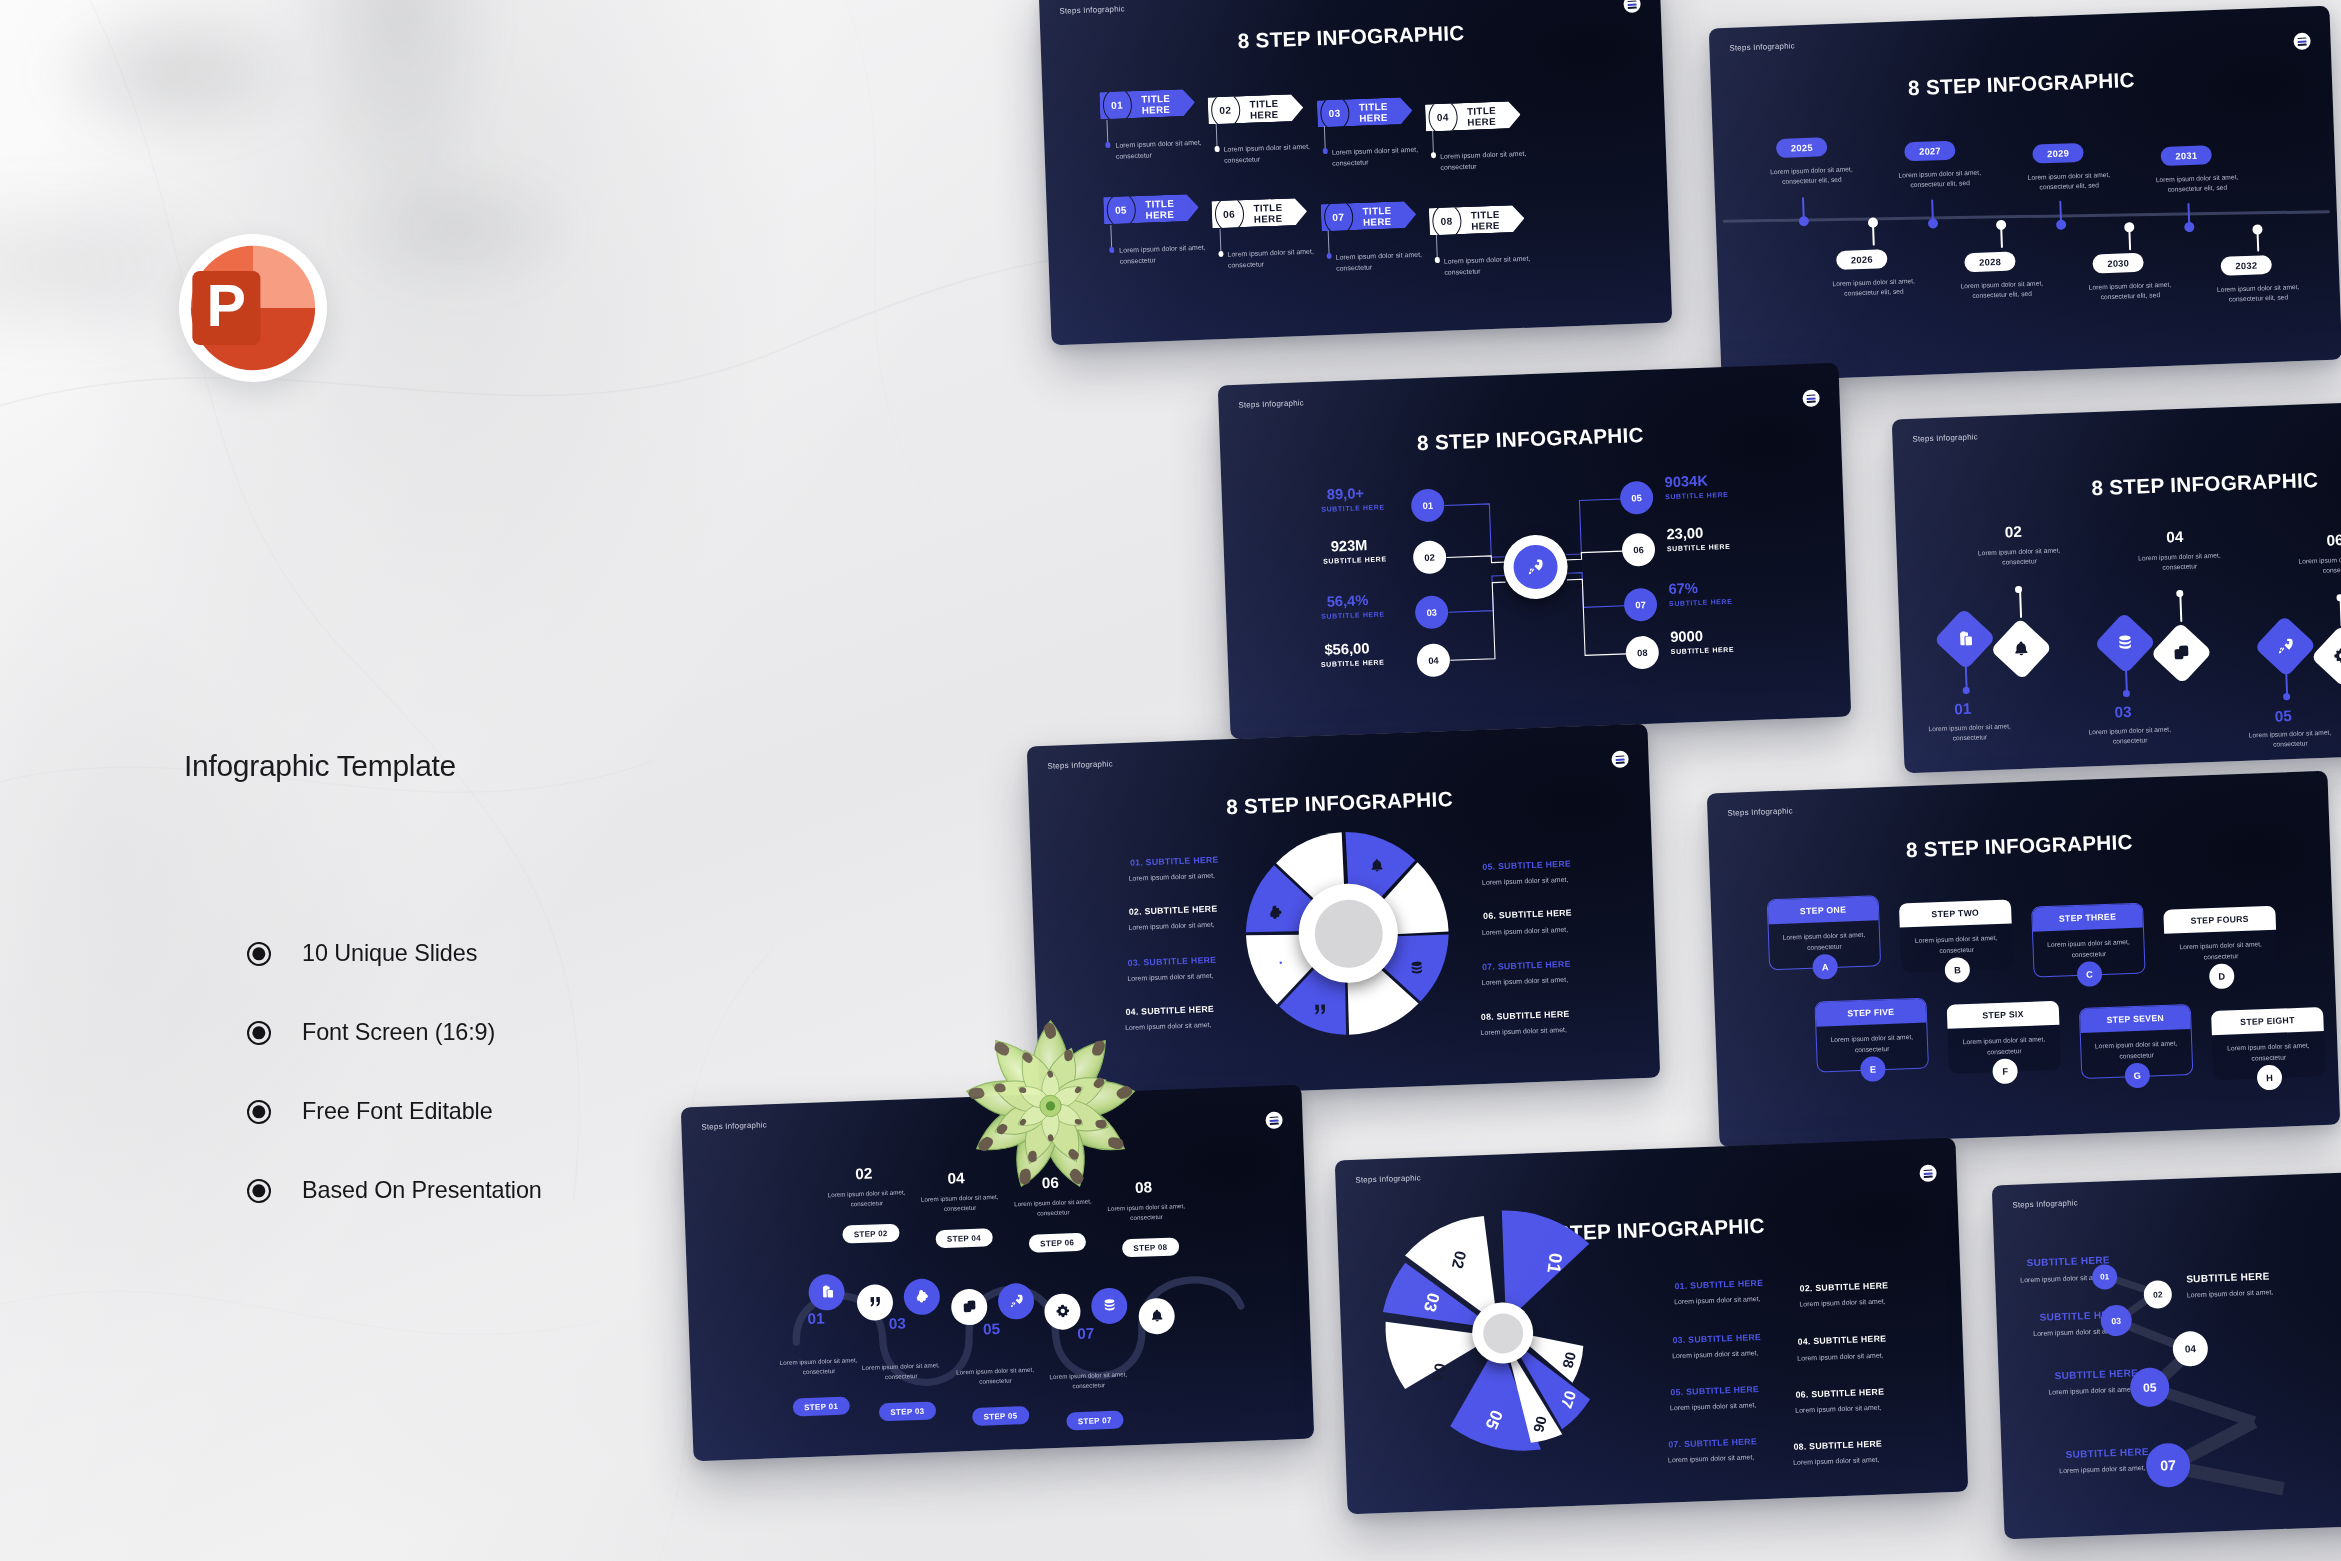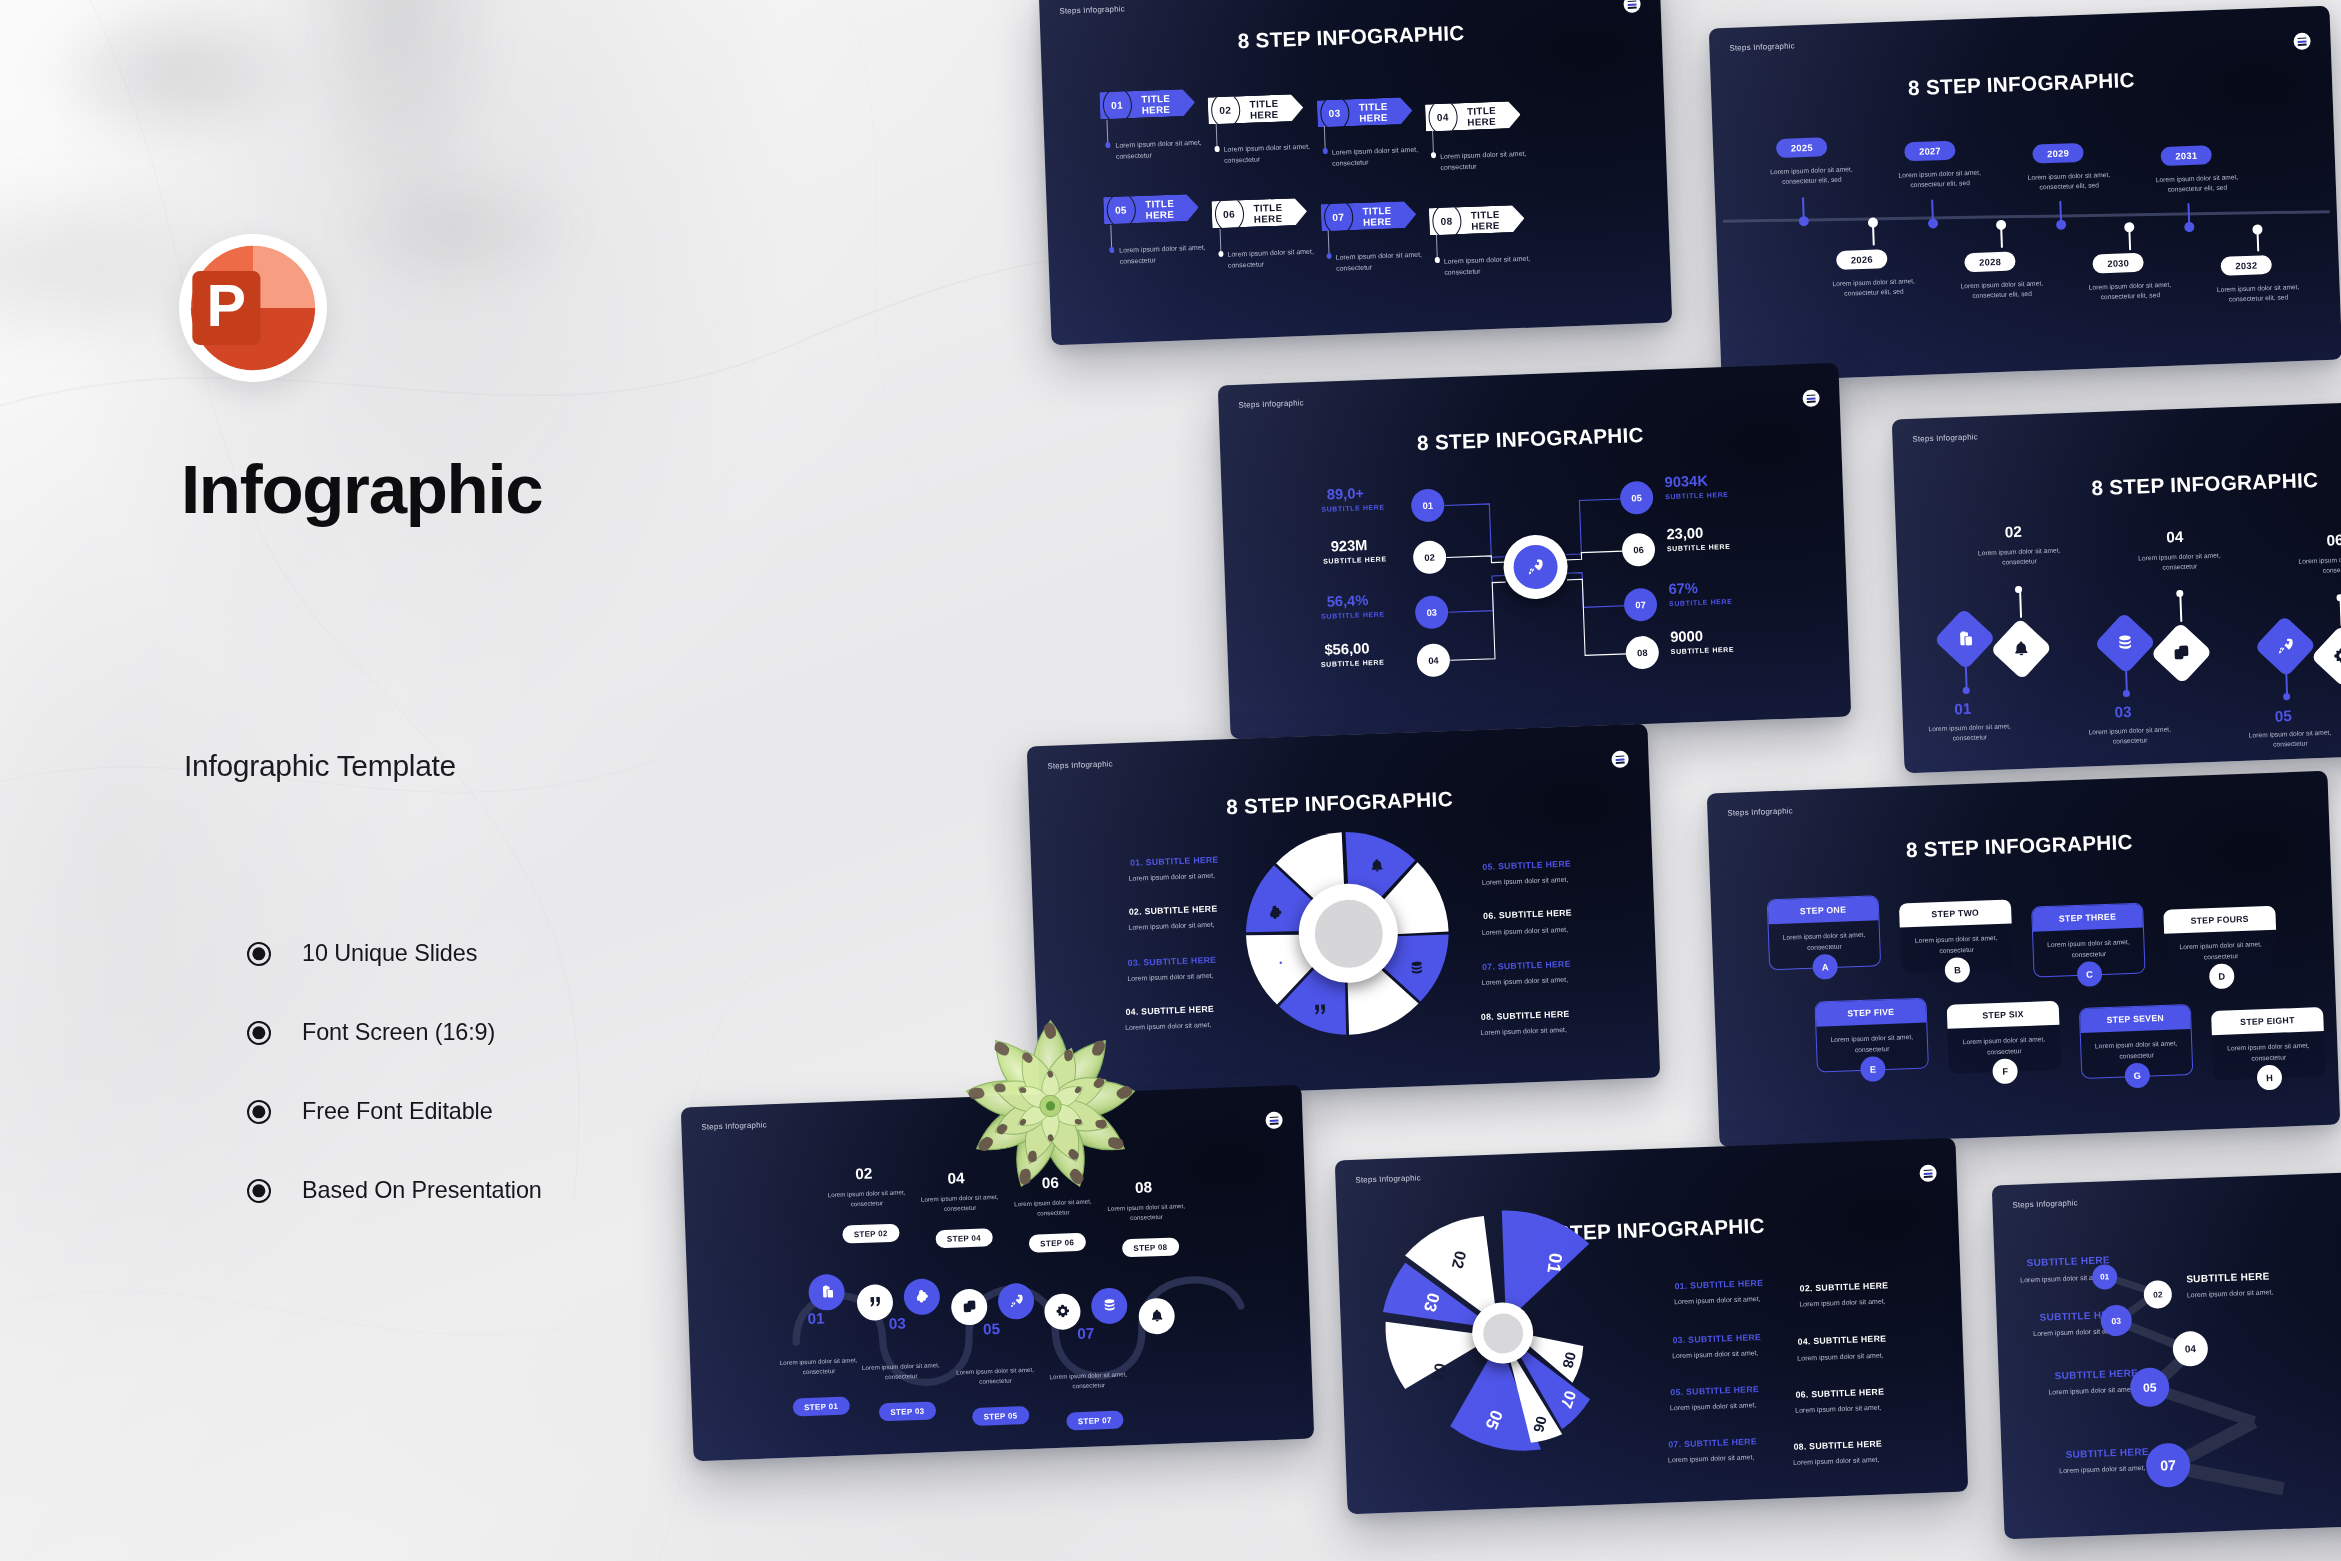--- a/index.html
+++ b/index.html
@@ -258,21 +258,20 @@
     <svg width="100" height="100" viewBox="0 0 100 100" class="svgicon">
       <path d="M50 8 A42 42 0 0 1 92 50 L50 50 Z" fill="#f79d82"></path>
       <path d="M92 50 A42 42 0 0 1 50 92 A42 42 0 0 1 8 50 L50 50 Z" fill="#d24625"></path>
       <path d="M50 8 A42 42 0 0 0 8 50 L50 50 Z" fill="#ed6c47"></path>
       <rect x="9" y="25" width="46" height="50" rx="5" fill="#c43e1c"></rect>
       <text x="32" y="62" font-family="Liberation Sans, sans-serif" font-size="40" font-weight="700" fill="#ffffff" text-anchor="middle">P</text>
     </svg>
   </div>
 
   <div class="hero-title">
-    <div>Infographic</div>
   </div>
 
   <div class="hero-sub">Infographic Template</div>
 
   <div id="features">
     <div class="feat">
       <span class="feat-bullet"></span>
       <span class="feat-label">10 Unique Slides</span>
     </div>
     <div class="feat">

